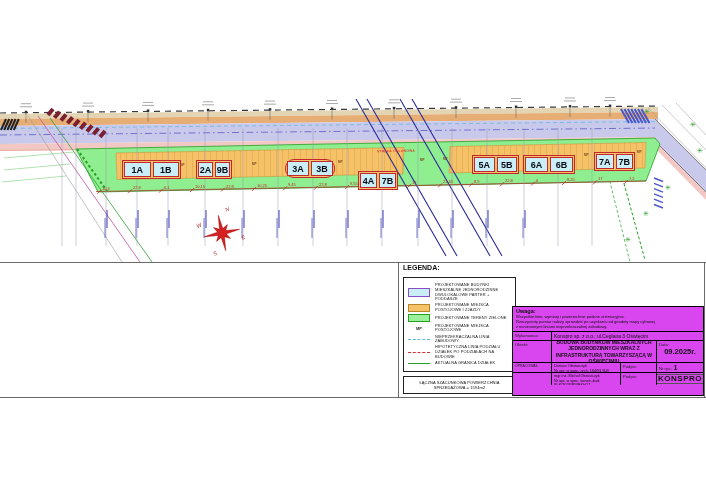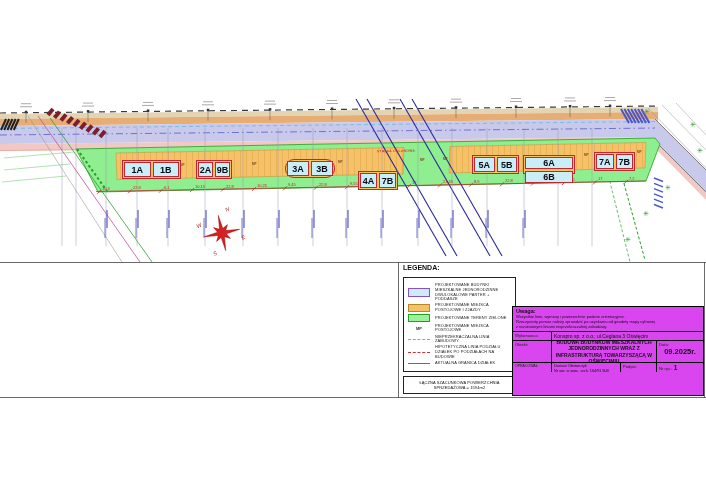--- a/index.html
+++ b/index.html
@@ -299,21 +299,21 @@
         <span class="bunit">3B</span>
       </div>
       <div class="bgroup" style="left: 358px; top: 171px; width: 40px;">
         <span class="bunit">4A</span>
         <span class="bunit">7B</span>
       </div>
       <div class="bgroup" style="left: 472px; top: 155px; width: 47px;">
         <span class="bunit">5A</span>
         <span class="bunit">5B</span>
       </div>
-      <div class="bgroup" style="left: 523px; top: 155px; width: 52px; flex-direction: column;">
+      <div class="bgroup" style="left: 523px; top: 155px; width: 52px;">
         <span class="bunit">6A</span>
         <span class="bunit">6B</span>
       </div>
       <div class="bgroup" style="left: 594px; top: 152px; width: 41px;">
         <span class="bunit">7A</span>
         <span class="bunit">7B</span>
       </div>
     </div>
 
   <div class="legend-title">LEGENDA:</div>
@@ -373,15 +373,28 @@
       <div class="tcell" style="width:69px;">
         <div class="name">Dariusz Obstarczyk</div>
         <div class="name">Nr upr. w spec. arch. 164/91 B-B</div>
       </div>
       <div class="tcell lab" style="width:36px;">Podpis:</div>
       <div class="tcell" style="flex:1;">
         <span class="lab">Nr rys.:</span>
         <span class="nr-val">1</span>
       </div>
     </div>
+    <div class="trow" style="height:13px;">
+      <div class="tcell" style="width:38px;"></div>
+      <div class="tcell" style="width:69px;">
+        <div class="name">mgr inż. Michał Obstarczyk</div>
+        <div class="name">Nr upr. w spec. konstr.-bud. SLK/7028/PWBKb/17</div>
+      </div>
+      <div class="tcell lab" style="width:36px;">Podpis:</div>
+      <div class="tcell logo-box" style="flex:1;">
+        <div class="logo-line"></div>
+        <div class="logo-text">KONSPRO</div>
+        <div class="logo-line"></div>
+      </div>
+    </div>
   </div>
 
 </div>
 
 </body></html>

